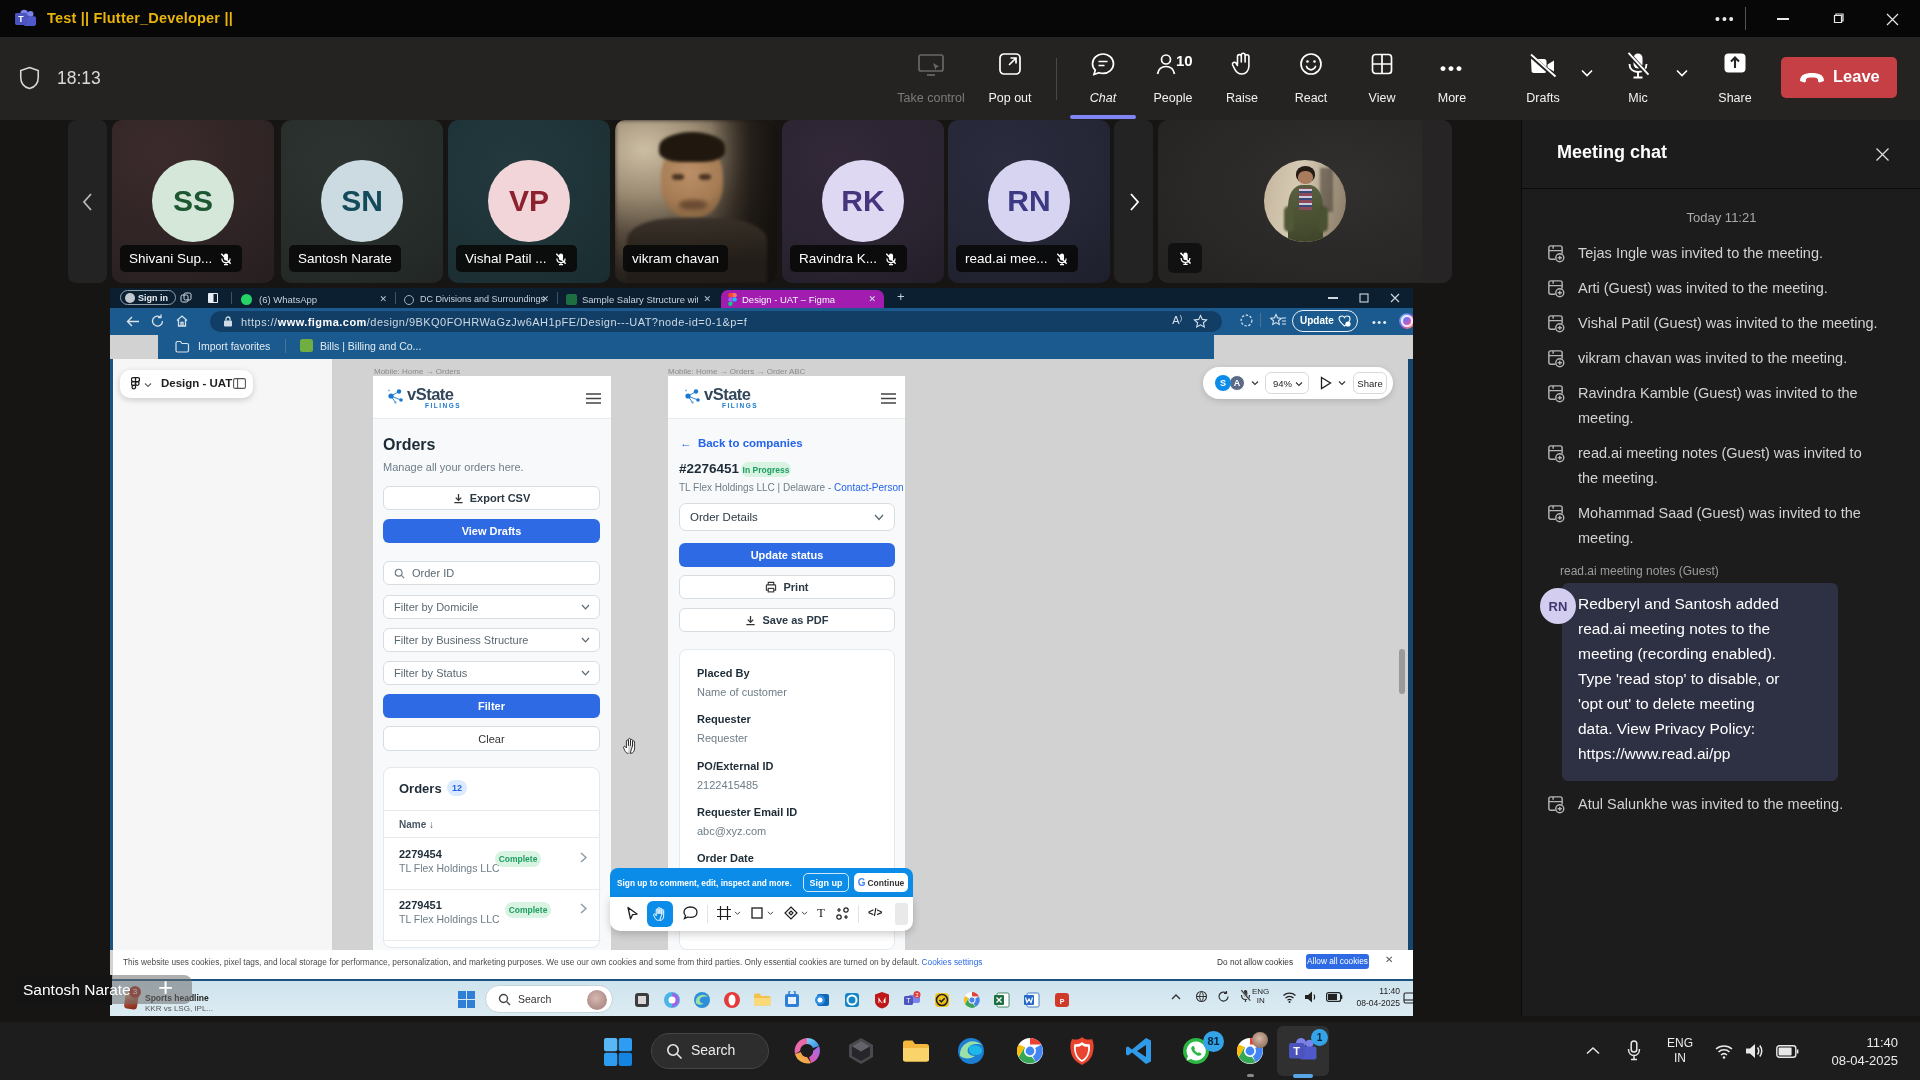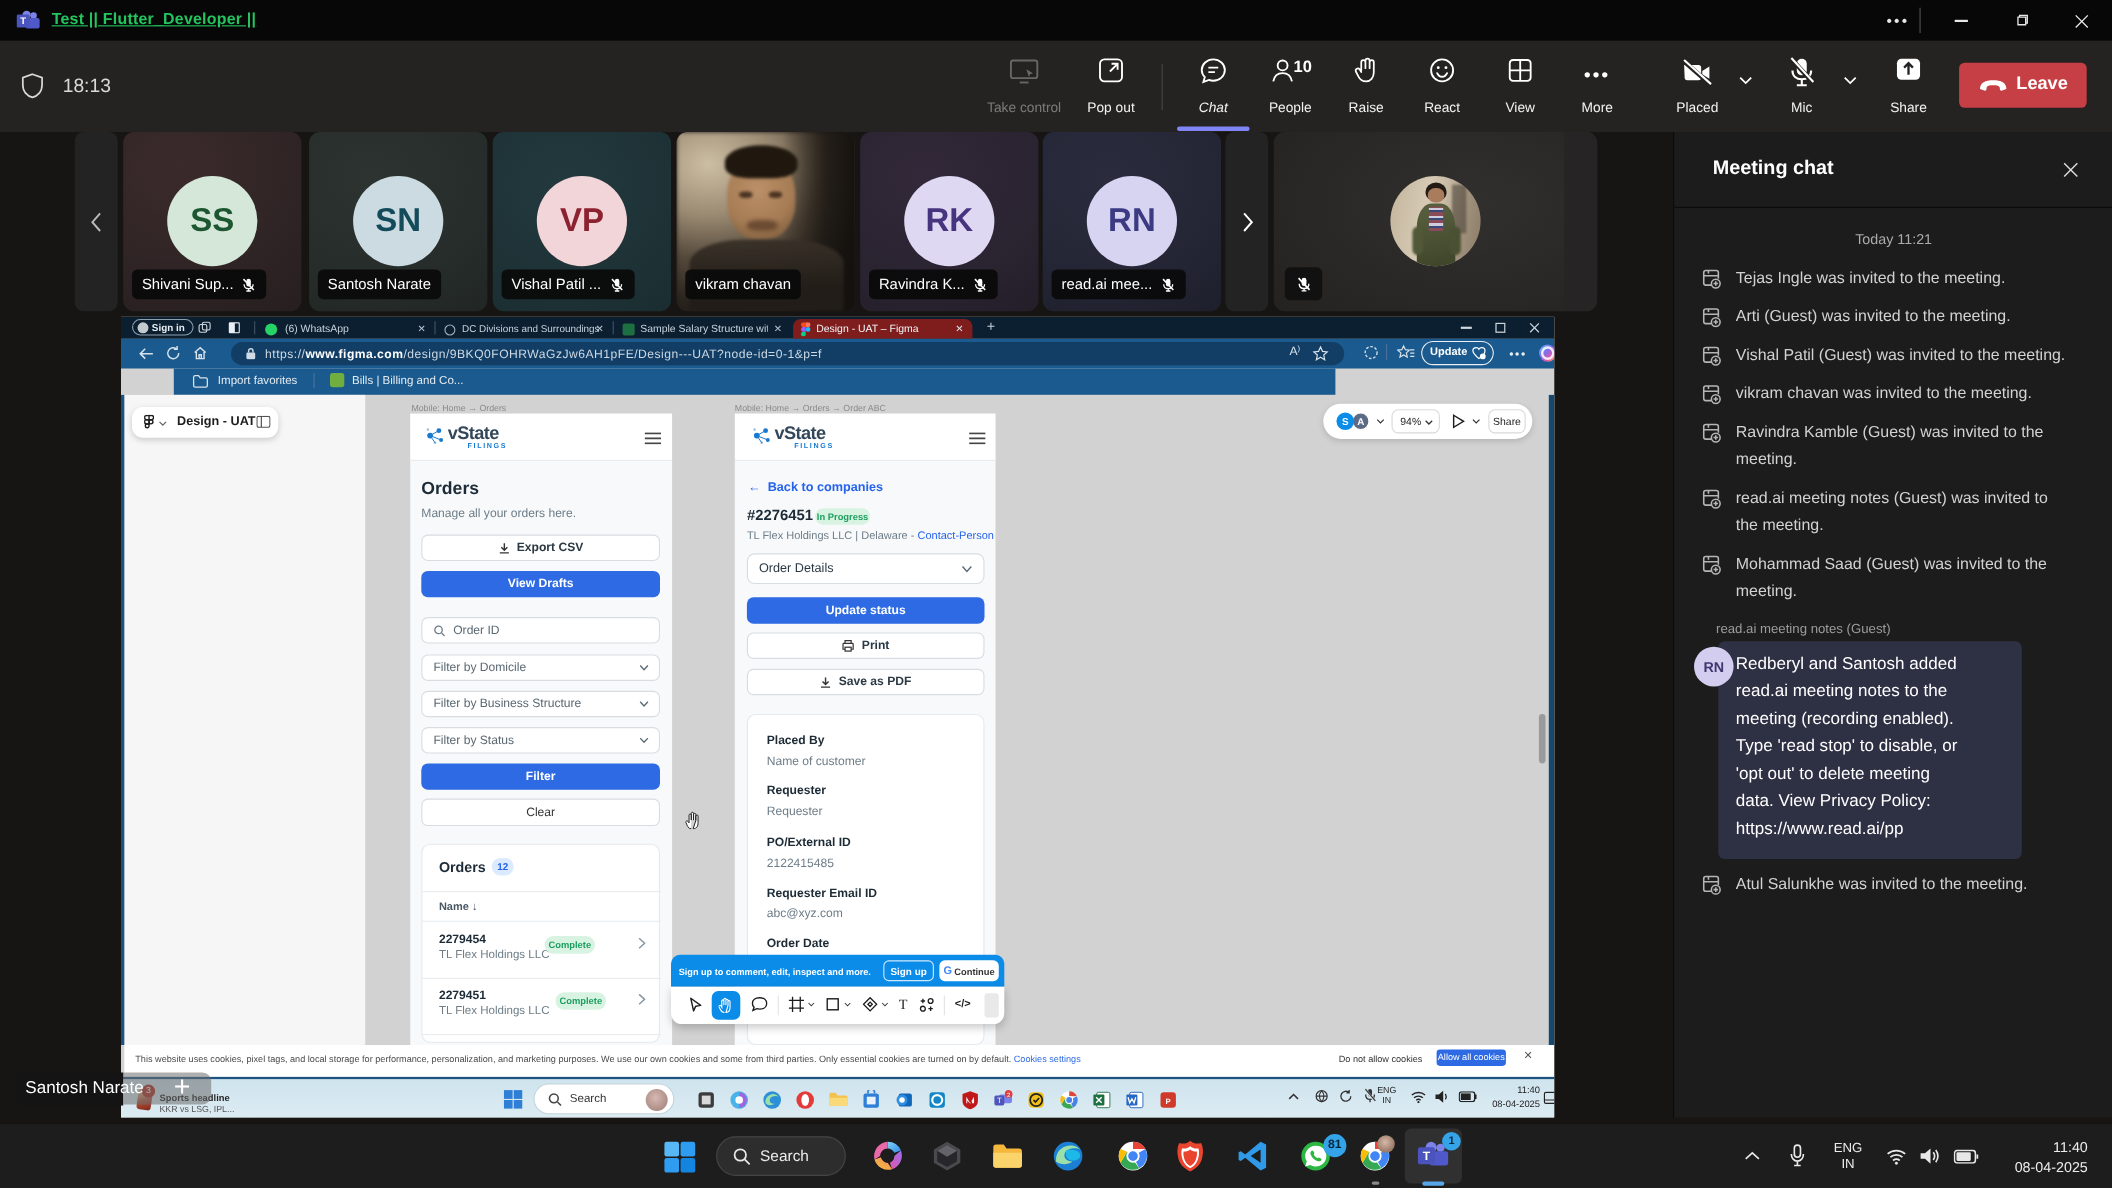--- a/index.html
+++ b/index.html
@@ -2,21 +2,21 @@
 <html><head>
 <meta charset="utf-8">
 <style>
   * { margin:0; padding:0; box-sizing:border-box; }
   html,body { width:1920px; height:1080px; overflow:hidden; background:#161514; font-family:"Liberation Sans", sans-serif; }
   .abs { position:absolute; }
   #root { position:relative; width:1920px; height:1080px; }
 
   
   #titlebar { position:absolute; left:0; top:0; width:1920px; height:37px; background:#070707; color:#fff; }
-  #titlebar .title { position:absolute; left:47px; top:10px; font-size:14.5px; font-weight:600; color:#22c55e; letter-spacing:.2px;text-decoration:underline; }
+  #titlebar .title { position:absolute; left:47px; top:10px; font-size:14.5px; font-weight:600; color:#eab308; letter-spacing:.2px; }
 
   
   #toolbar { position:absolute; left:0; top:37px; width:1920px; height:83px; background:#242322; }
   .tbtn { position:absolute; top:0; height:83px; text-align:center; color:#fff; }
   .tbtn .lbl { position:absolute; left:0; right:0; top:54px; font-size:12.5px; color:#f2f2f2; }
   .tbtn .ic { position:absolute; left:50%; transform:translateX(-50%); top:14px; }
 
   
   .tile { position:absolute; top:120px; height:163px; border-radius:10px; overflow:hidden; }
   .avatar { position:absolute; width:82px; height:82px; border-radius:50%; left:50%; top:40px; transform:translate(-50%,0); display:flex; align-items:center; justify-content:center; font-weight:700; font-size:30px; }
@@ -135,21 +135,21 @@
       <div class="ic" style="top:22px;color:#fff;font-size:17px;letter-spacing:2px;font-weight:700;">•••</div>
       <div class="lbl">More</div>
     </div>
     <div class="tbtn" style="left:1508px;width:70px;">
       <svg class="ic" width="32" height="30" viewBox="0 0 32 30">
           <path d="M4 8 h13 a2.5 2.5 0 0 1 2.5 2.5 v9 a2.5 2.5 0 0 1 -2.5 2.5 h-10 a2.5 2.5 0 0 1 -2.5 -2.5 z" fill="#fff"></path>
           <path d="M20.5 13.5 L27 9.5 V20.5 L20.5 16.5 Z" fill="#fff"></path>
           <path d="M3 4 L28 26" stroke="#242322" stroke-width="4"></path>
           <path d="M4 3.5 L28.5 25.5" stroke="#fff" stroke-width="1.9"></path>
         </svg>
-      <div class="lbl">Placed</div>
+      <div class="lbl">Drafts</div>
     </div>
     <svg class="abs" style="left:1580px;top:31px" width="14" height="10" viewBox="0 0 14 10">
         <path d="M2 2.5 L7 7.5 L12 2.5" stroke="#fff" fill="none" stroke-width="1.6"></path>
       </svg>
     <div class="tbtn" style="left:1610px;width:56px;">
       <svg class="ic" width="28" height="30" viewBox="0 0 28 30">
           <rect x="9.5" y="2.5" width="9" height="15" rx="4.5" fill="#fff"></rect>
           <path d="M5.5 13 C5.5 18 9 21 14 21 C19 21 22.5 18 22.5 13" stroke="#fff" fill="none" stroke-width="1.9"></path>
           <path d="M14 21 v4.5 M9.5 26.5 h9" stroke="#fff" stroke-width="1.9"></path>
           <path d="M4 2 L24 24" stroke="#242322" stroke-width="4.2"></path>
@@ -288,21 +288,21 @@
         <div class="abs" style="left:5px;top:4.5px;width:10px;height:10px;border-radius:50%;border:1.5px solid #9fb0bd;"></div>
         <span class="abs" style="left:21px;top:4px;font-size:9px;">DC Divisions and Surroundings</span>
         <span class="abs" style="right:6px;top:3.5px;color:#b9c5cf;font-size:9px;">✕</span>
       </div>
       <div class="abs" style="left:447px;top:4px;width:1px;height:12px;background:#3c5468;"></div>
       <div class="tab" style="left:451px;width:156px;">
         <div class="abs" style="left:5px;top:4px;width:11px;height:11px;background:#1d6f42;border-radius:2px;"></div>
         <span class="abs" style="left:21px;top:3.5px;width:116px;overflow:hidden;white-space:nowrap;">Sample Salary Structure with calc</span>
         <span class="abs" style="right:6px;top:3.5px;color:#b9c5cf;font-size:9px;">✕</span>
       </div>
-      <div class="tab" style="left:611px;width:163px;background:#7f1d1d;border-radius:7px 7px 0 0;color:#fff;">
+      <div class="tab" style="left:611px;width:163px;background:#a21caf;border-radius:7px 7px 0 0;color:#fff;">
         <svg class="abs" style="left:7px;top:3px" width="9" height="13" viewBox="0 0 20 30">
             <path d="M0 5 a5 5 0 0 1 5-5 h5 v10 h-5 a5 5 0 0 1 -5-5z" fill="#f24e1e"></path>
             <path d="M10 0 h5 a5 5 0 0 1 0 10 h-5z" fill="#ff7262"></path>
             <path d="M0 15 a5 5 0 0 1 5-5 h5 v10 h-5 a5 5 0 0 1 -5-5z" fill="#a259ff"></path>
             <circle cx="15" cy="15" r="5" fill="#1abcfe"></circle>
             <path d="M0 25 a5 5 0 0 1 5-5 h5 v5 a5 5 0 0 1 -10 0z" fill="#0acf83"></path>
           </svg>
         <span class="abs" style="left:21px;top:3.5px;color:#f2f6f9;">Design - UAT – Figma</span>
         <span class="abs" style="right:8px;top:3.5px;color:#d6e0e8;font-size:9px;">✕</span>
       </div>

